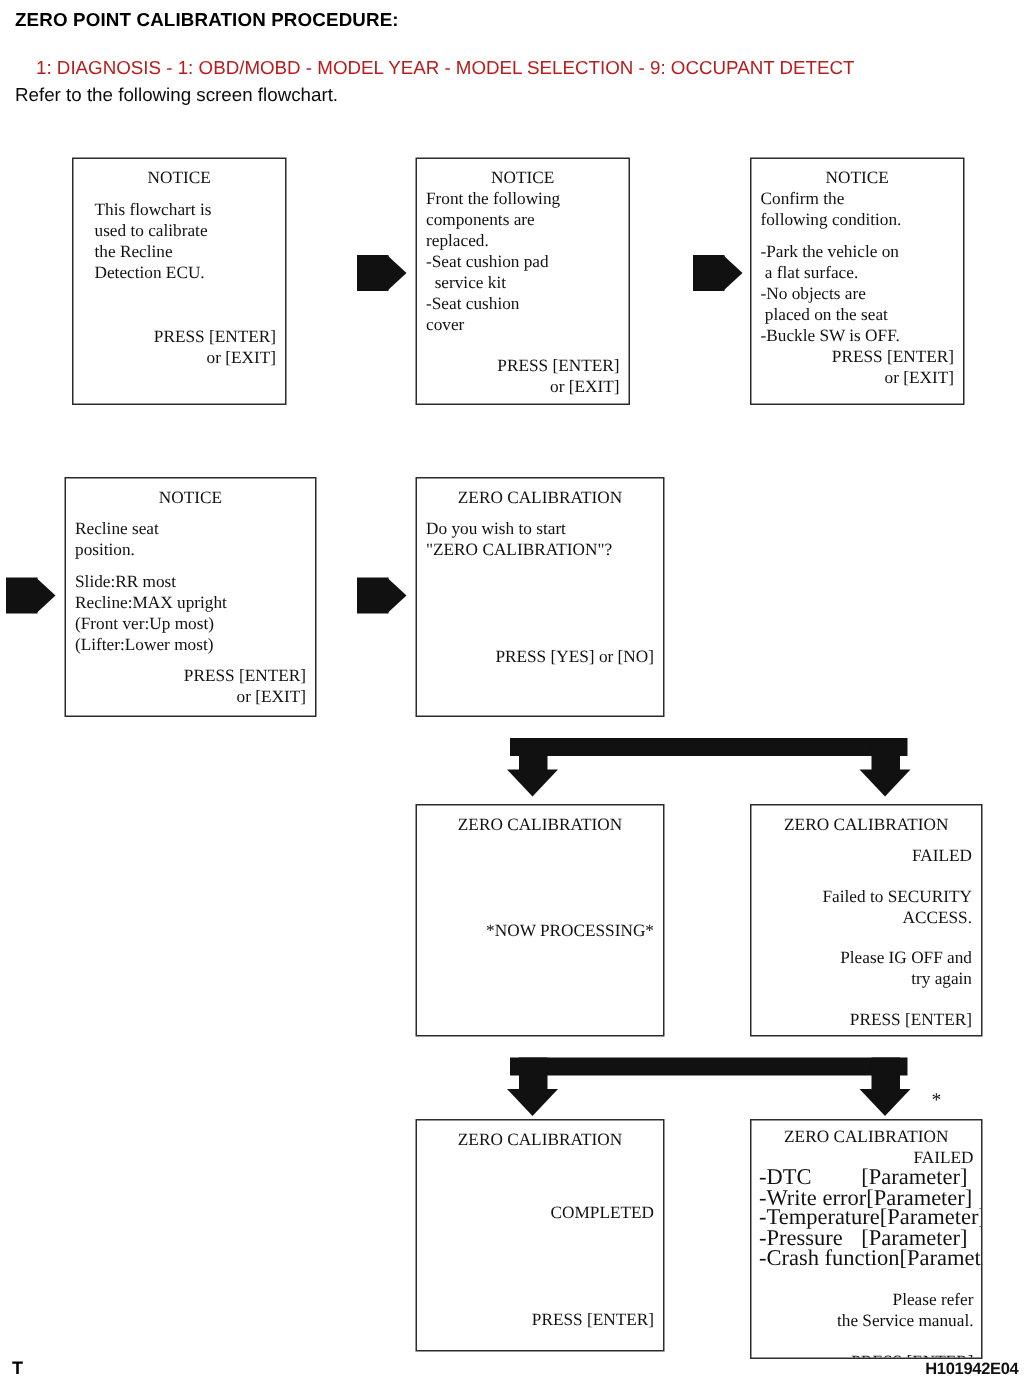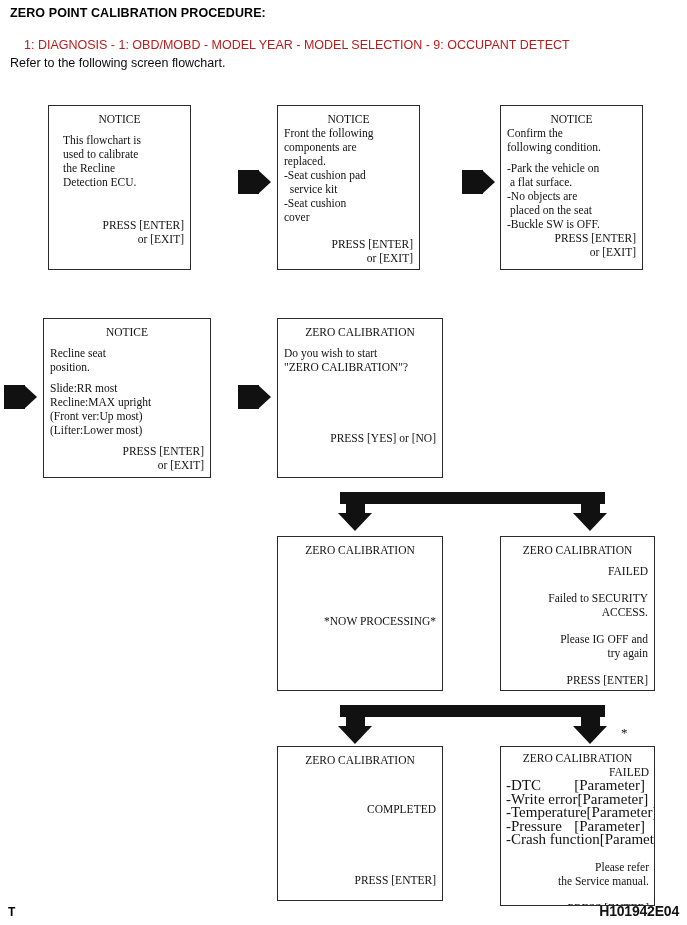--- a/index.html
+++ b/index.html
@@ -154,21 +154,21 @@
     bottom: 6px;
     font-size: 12px;
     font-weight: bold;
     font-family: "Liberation Sans", sans-serif;
     color: #000;
   }
   .doc-code {
     position: absolute;
     right: 8px;
     bottom: 6px;
-    font-size: 14px;
+    font-size: 11px;
     font-weight: bold;
     font-family: "Liberation Sans", sans-serif;
     color: #111;
     letter-spacing: -0.2px;
   }
 </style>
 </head>
 <body>
 
 <div id="page">

